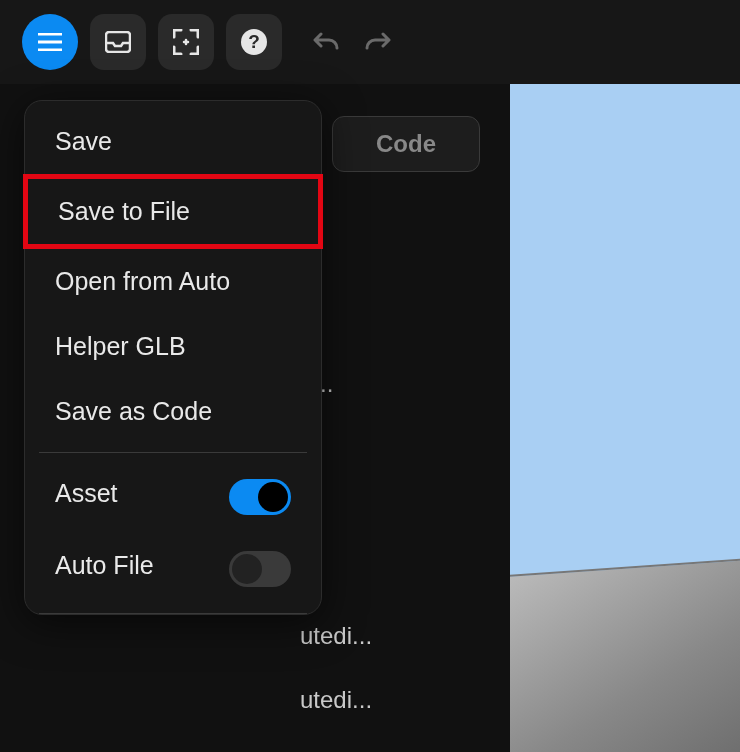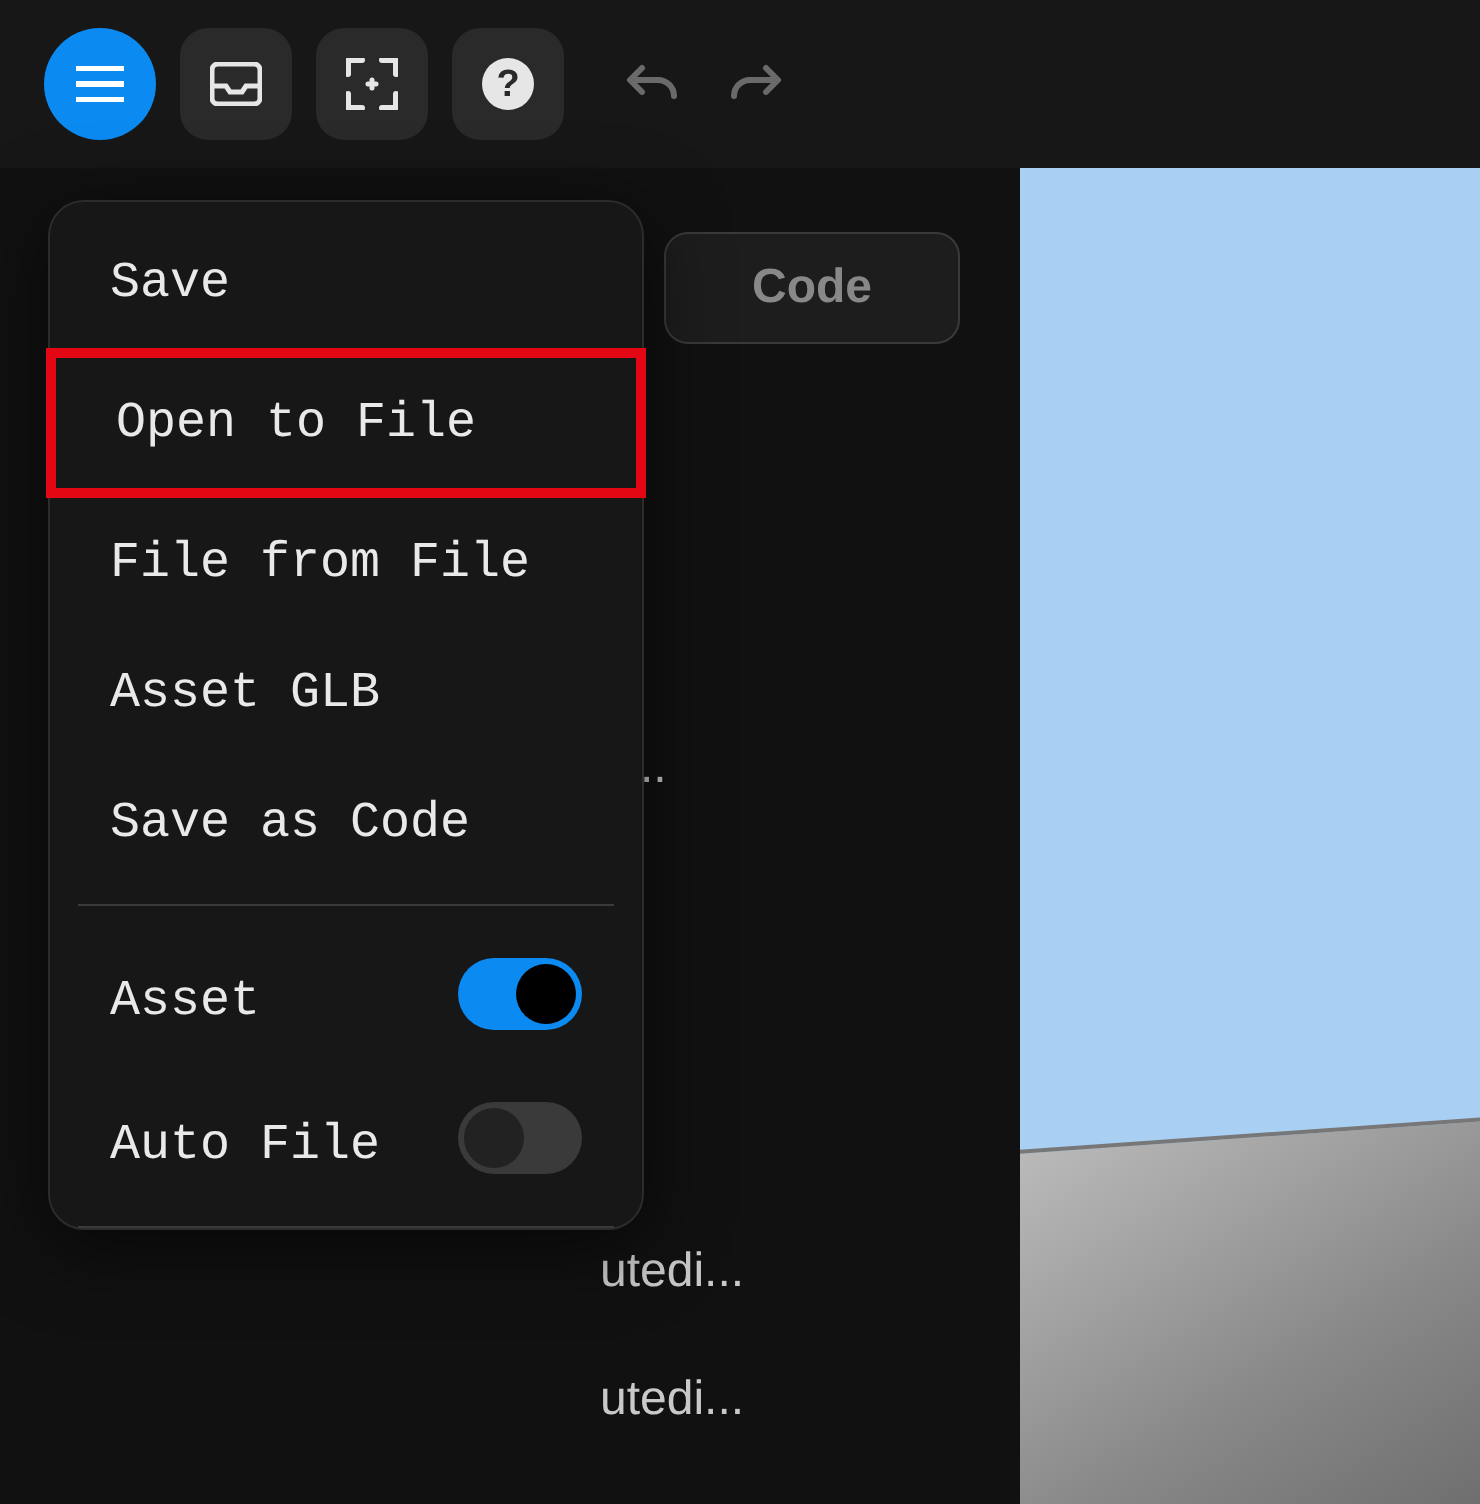--- a/index.html
+++ b/index.html
@@ -108,27 +108,26 @@
       width: 298px;
       background: #171717;
       border: 1px solid #2c2c2c;
       border-radius: 18px;
       box-shadow: 0 8px 40px rgba(0,0,0,.6);
       padding: 8px 0 0 0;
       z-index: 50;
     }
     .dd-item {
       display: flex;
-      align-items: flex-end;
+      align-items: flex-start;
       justify-content: space-between;
       padding: 18px 30px;
       font-size: 25px;
       color: #e9e9e9;
       cursor: pointer;
-      font-family: Liberation Mono, monospace;
     }
     .dd-item.highlight {
       border: 5px solid #e30613;
       margin: 0 -2px;
     }
     .dd-divider {
       height: 1px;
       background: #3a3a3a;
       margin: 8px 14px;
     }
@@ -208,27 +207,27 @@
 
     <div class="ground"></div>
   </div>
 </div>
 
 <div class="dropdown">
   <div class="dd-item">
     <span>Save</span>
   </div>
   <div class="dd-item highlight">
-    <span>Open to File</span>
-  </div>
-  <div class="dd-item">
-    <span>File from File</span>
-  </div>
-  <div class="dd-item">
-    <span>Asset GLB</span>
+    <span>Save to File</span>
+  </div>
+  <div class="dd-item">
+    <span>Open from Auto</span>
+  </div>
+  <div class="dd-item">
+    <span>Helper GLB</span>
   </div>
   <div class="dd-item">
     <span>Save as Code</span>
   </div>
   <div class="dd-divider"></div>
   <div class="dd-item">
     <span>Asset</span>
     <div class="toggle on">
         <div class="knob"></div>
       </div>

